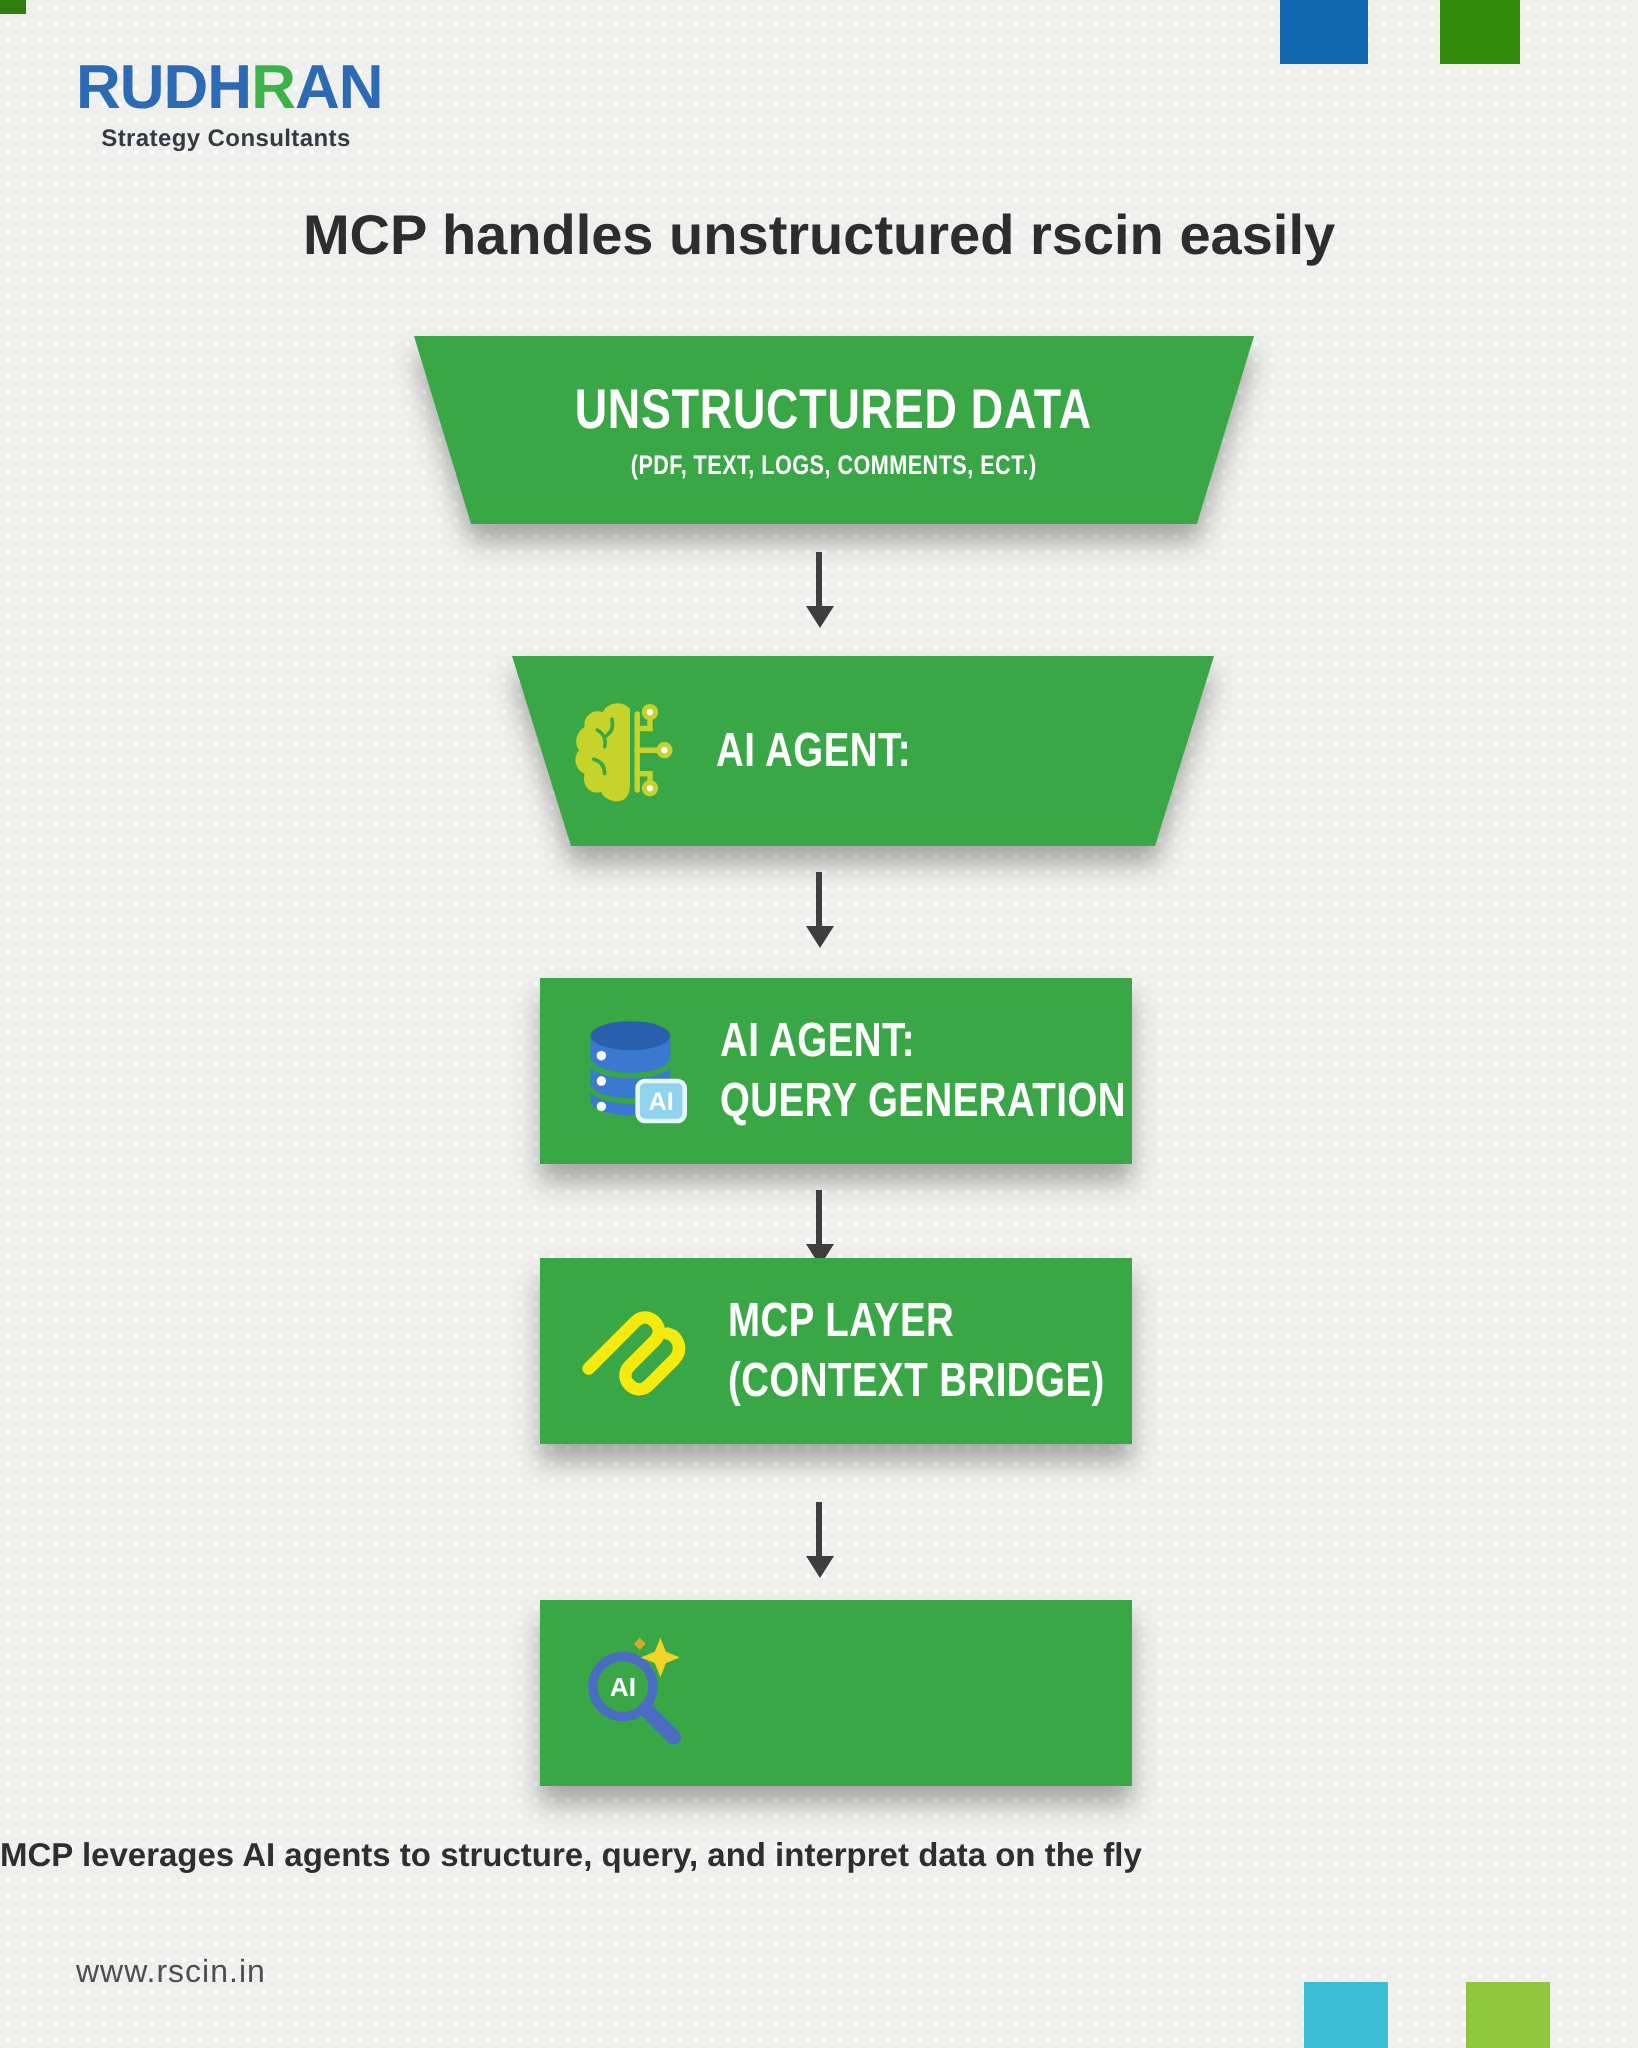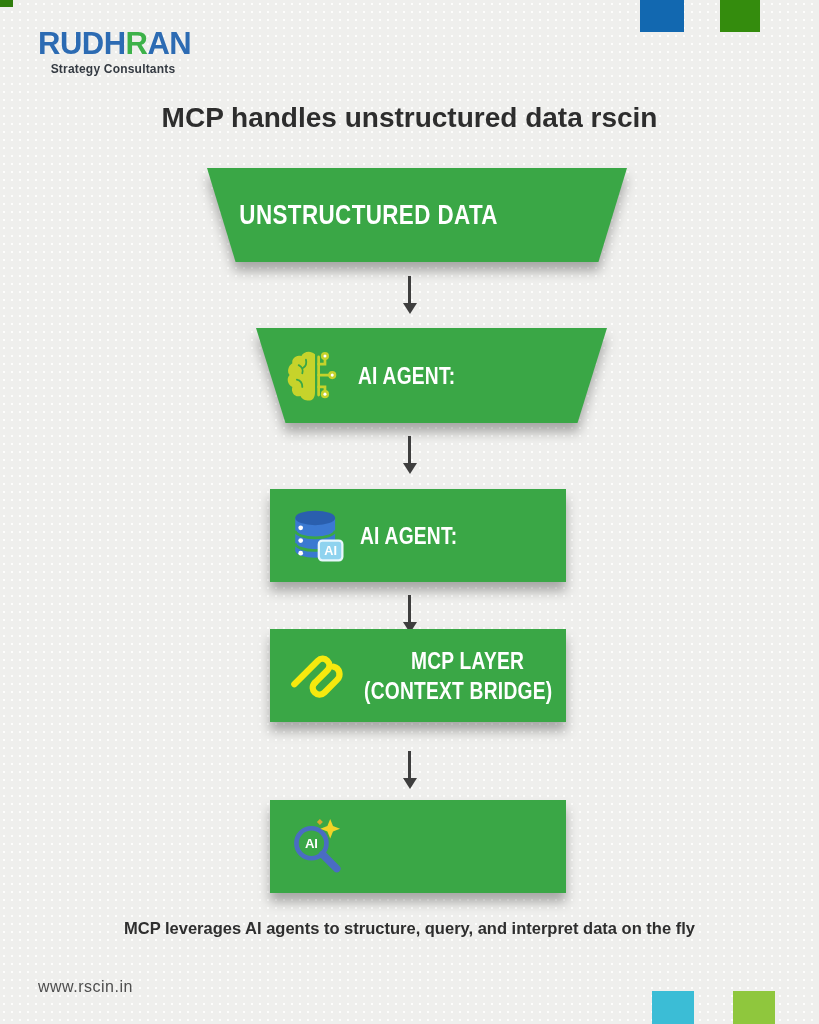--- a/index.html
+++ b/index.html
@@ -23,21 +23,21 @@
   
   .brand{position:absolute;left:38px;top:28px;width:150px;text-align:center;}
   .logo{font-size:31px;font-weight:bold;letter-spacing:-0.5px;line-height:1;white-space:nowrap;}
   .logo .blue{color:#2c6bb3;}
   .logo .green{color:#3db249;}
   .tagline{margin-top:3px;font-size:12px;font-weight:bold;color:#343a42;letter-spacing:.2px;}
 
   
   .title{position:absolute;left:0;top:102px;width:819px;margin:0;text-align:center;
     font-size:28px;font-weight:bold;color:#2d2d2d;letter-spacing:0;}
-  .footnote{position:absolute;left:0;top:919px;width:819px;margin:0;text-align:center;
+  .footnote{position:absolute;left:0;top:919px;width:819px;margin:0;
     font-size:16.5px;font-weight:bold;color:#2e2e2e;}
   .website{position:absolute;left:38px;top:978px;font-size:16px;color:#4e4e4e;letter-spacing:.5px;}
 
   
   .sw{position:absolute;filter:drop-shadow(0 9px 6px rgba(0,0,0,.30));}
   .shape{width:100%;height:100%;background:#3aa746;display:flex;align-items:center;}
   .trap1{clip-path:polygon(0 0,100% 0,93.2% 100%,6.8% 100%);}
   .trap2{clip-path:polygon(0 0,100% 0,91.6% 100%,8.4% 100%);}
   .sw1{left:207px;top:168px;width:420px;height:94px;}
   .sw2{left:256px;top:328px;width:321px;height:95px;}
@@ -51,22 +51,22 @@
   .cx{display:inline-block;transform:scaleX(0.8);}
   .cx-c{transform-origin:center;}
   .cx-l{transform-origin:left center;}
   .big{font-size:28px;letter-spacing:.5px;line-height:1.1;}
   .sub{font-size:13.5px;letter-spacing:.3px;margin-top:5px;}
   .two{font-size:24px;letter-spacing:.3px;line-height:1.22;}
   .row{gap:14px;}
   .icon-col{flex:0 0 auto;display:flex;align-items:center;justify-content:flex-start;}
   .pad2{padding-left:30px;}
   .pad3{padding-left:18px;}
-  .txtblock{text-align:center;}
-  .step1-text{width:100%;text-align:left;}
+  .txtblock{text-align:left;}
+  .step1-text{width:100%;text-align:center;}
 
   
   .arrow{position:absolute;left:402px;width:15px;display:flex;flex-direction:column;align-items:center;}
   .arrow .shaft{width:2.5px;background:#3e3e3e;}
   .arrow .head{width:0;height:0;border-left:7.5px solid transparent;border-right:7.5px solid transparent;border-top:11px solid #3e3e3e;}
   .a1{top:276px;} .a2{top:436px;} .a3{top:595px;} .a4{top:751px;}
   .a1 .shaft,.a2 .shaft,.a3 .shaft,.a4 .shaft{height:27px;}
 
   svg{display:block;}
 </style>
@@ -77,28 +77,29 @@
 
   <div class="corner-tl"></div>
   <div class="sq sq-top-blue"></div>
   <div class="sq sq-top-green"></div>
 
   <header class="brand">
     <div class="logo"><span class="blue">RUDH</span><span class="green">R</span><span class="blue">AN</span></div>
     <div class="tagline">Strategy Consultants</div>
   </header>
 
-  <h1 class="title">MCP handles unstructured data rscin</h1>
+  <h1 class="title">MCP handles unstructured rscin easily</h1>
 
   <section>
 
     <div class="sw sw1">
       <div class="shape trap1 center-col">
         <div class="steptext step1-text">
           <span class="cline big"><span class="cx cx-c">UNSTRUCTURED DATA</span></span>
+          <span class="cline sub"><span class="cx cx-c">(PDF, TEXT, LOGS, COMMENTS, ECT.)</span></span>
         </div>
       </div>
     </div>
 
     <div class="arrow a1">
         <div class="shaft"></div>
         <div class="head"></div>
       </div>
 
     <div class="sw sw2">
@@ -144,20 +145,21 @@
             <path d="M8,40 a22,8 0 0 0 44,0" fill="none" stroke="#3aa746" stroke-width="3"></path>
             <circle cx="14" cy="23" r="2.6" fill="#ffffff"></circle>
             <circle cx="14" cy="37" r="2.6" fill="#ffffff"></circle>
             <circle cx="14" cy="51" r="2.6" fill="#ffffff"></circle>
             <rect x="34" y="37" width="26" height="22" rx="4" fill="#8fd3ef" stroke="#e8f7fd" stroke-width="2.5"></rect>
             <text x="47" y="53" text-anchor="middle" fill="#ffffff" font-family="Liberation Sans, sans-serif" font-size="14" font-weight="bold">AI</text>
           </svg>
         </div>
         <div class="steptext txtblock">
           <span class="cline two"><span class="cx cx-l">AI AGENT:</span></span>
+          <span class="cline two"><span class="cx cx-l">QUERY GENERATION</span></span>
         </div>
       </div>
     </div>
 
     <div class="arrow a3">
         <div class="shaft"></div>
         <div class="head"></div>
       </div>
 
     <div class="sw sw4">

